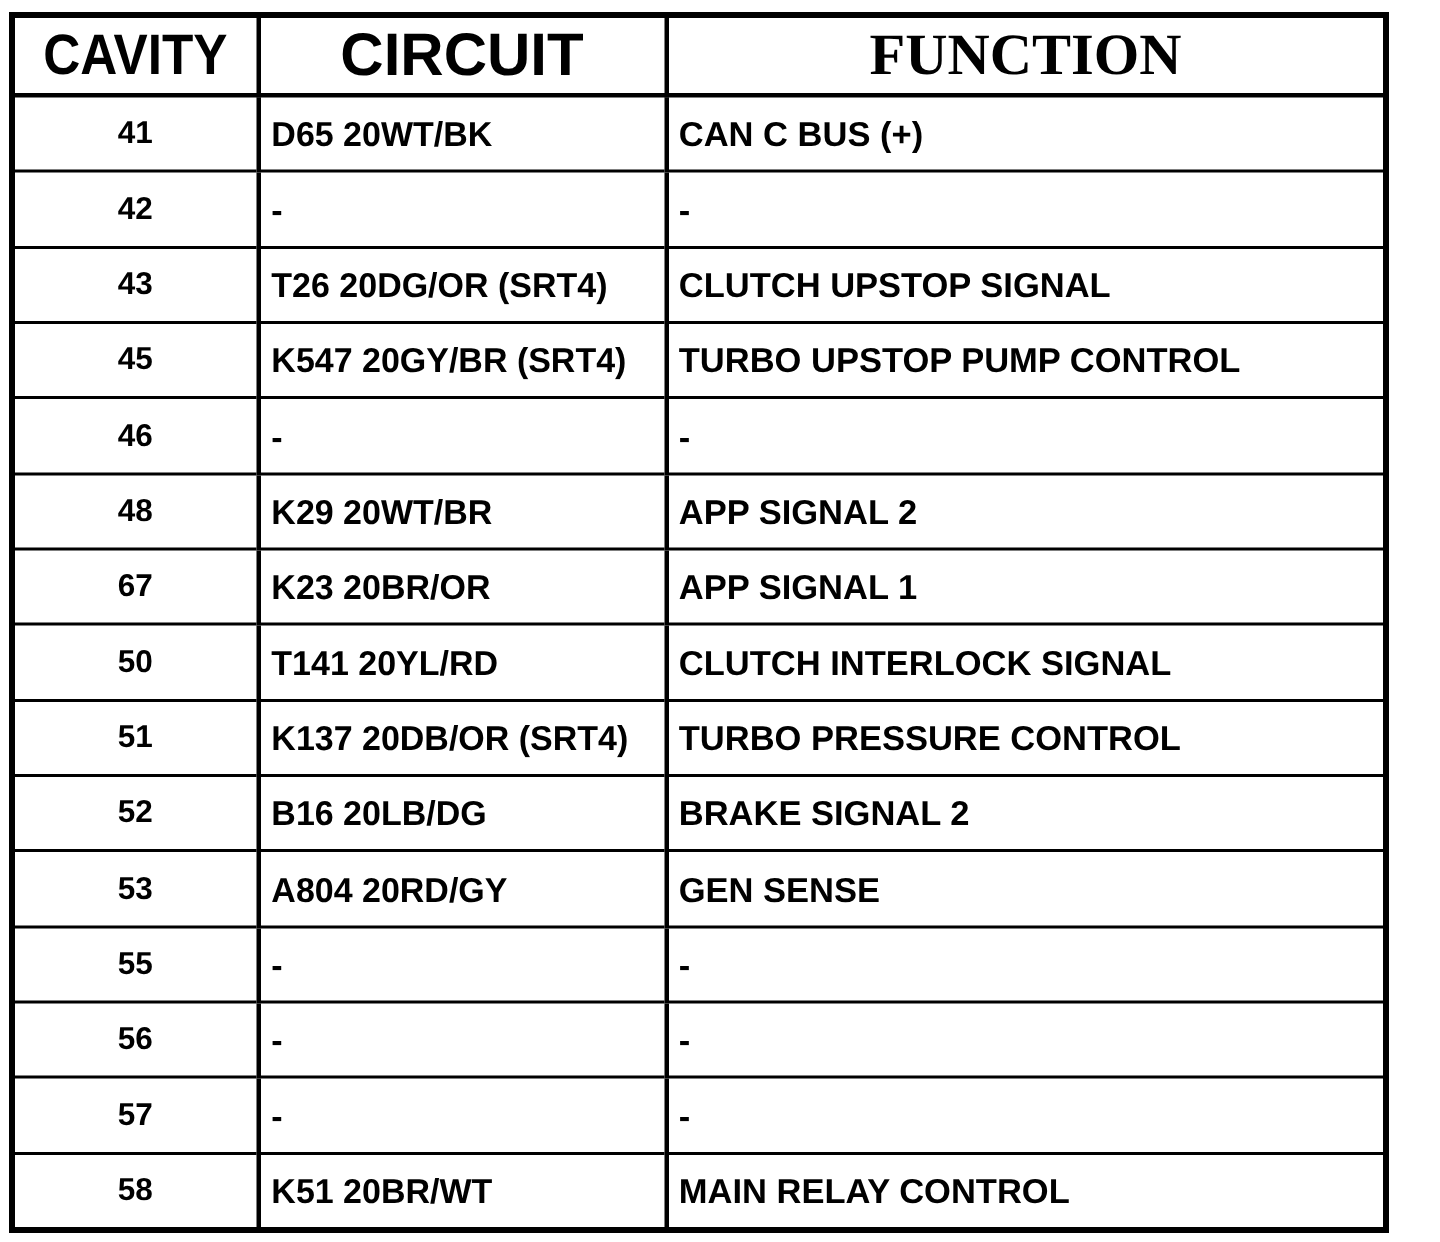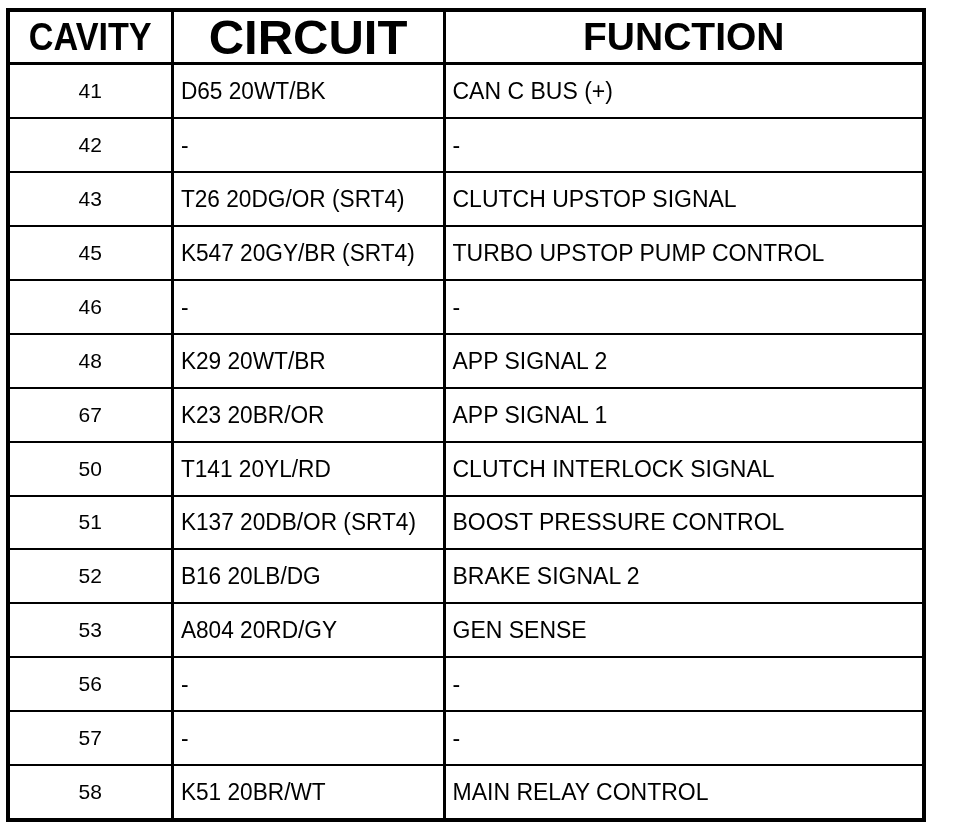--- a/index.html
+++ b/index.html
@@ -68,31 +68,31 @@
     letter-spacing: 0px;
     font-weight: bold;
     white-space: nowrap;
   }
   
   th.th-cavity .hdr-text {
     font-size: 38px;
     transform: scaleX(0.90);
     transform-origin: center center;
   }
-  th.th-circuit .hdr-text { font-size: 49px; }
-  th.th-function .hdr-text { font-size: 39px; }
+  th.th-circuit .hdr-text { font-size: 40px; }
+  th.th-function .hdr-text { font-size: 39px; font-family: Liberation Serif, serif; }
 
   
   tbody tr.data-row td {
     border-right: 3px solid #000000;
     border-bottom: 2px solid #000000;
     padding: 0;
     height: 42px;
     vertical-align: middle;
-    font-weight: normal;
+    font-weight: bold;
   }
   tbody tr.data-row td:last-child { border-right: none; }
   tbody tr.data-row:last-child td { border-bottom: none; }
 
   .cell-cavity {
     display: block;
     text-align: center;
     font-size: 21px;
     line-height: 24px;
     white-space: nowrap;
@@ -229,21 +229,21 @@
             </td>
           </tr>
           <tr class="data-row">
             <td>
               <span class="cell-cavity">51</span>
             </td>
             <td>
               <span class="cell-circuit">K137 20DB/OR (SRT4)</span>
             </td>
             <td>
-              <span class="cell-function">BOOST PRESSURE CONTROL</span>
+              <span class="cell-function">TURBO PRESSURE CONTROL</span>
             </td>
           </tr>
           <tr class="data-row">
             <td>
               <span class="cell-cavity">52</span>
             </td>
             <td>
               <span class="cell-circuit">B16 20LB/DG</span>
             </td>
             <td>
@@ -252,20 +252,31 @@
           </tr>
           <tr class="data-row">
             <td>
               <span class="cell-cavity">53</span>
             </td>
             <td>
               <span class="cell-circuit">A804 20RD/GY</span>
             </td>
             <td>
               <span class="cell-function">GEN SENSE</span>
+            </td>
+          </tr>
+          <tr class="data-row">
+            <td>
+              <span class="cell-cavity">55</span>
+            </td>
+            <td>
+              <span class="cell-circuit">-</span>
+            </td>
+            <td>
+              <span class="cell-function">-</span>
             </td>
           </tr>
           <tr class="data-row">
             <td>
               <span class="cell-cavity">56</span>
             </td>
             <td>
               <span class="cell-circuit">-</span>
             </td>
             <td>

